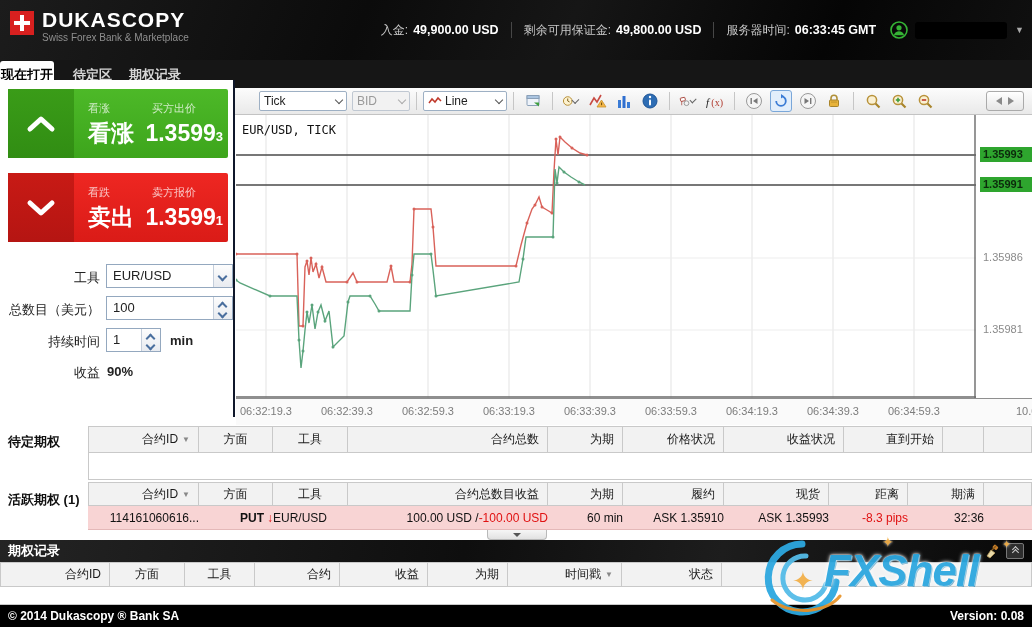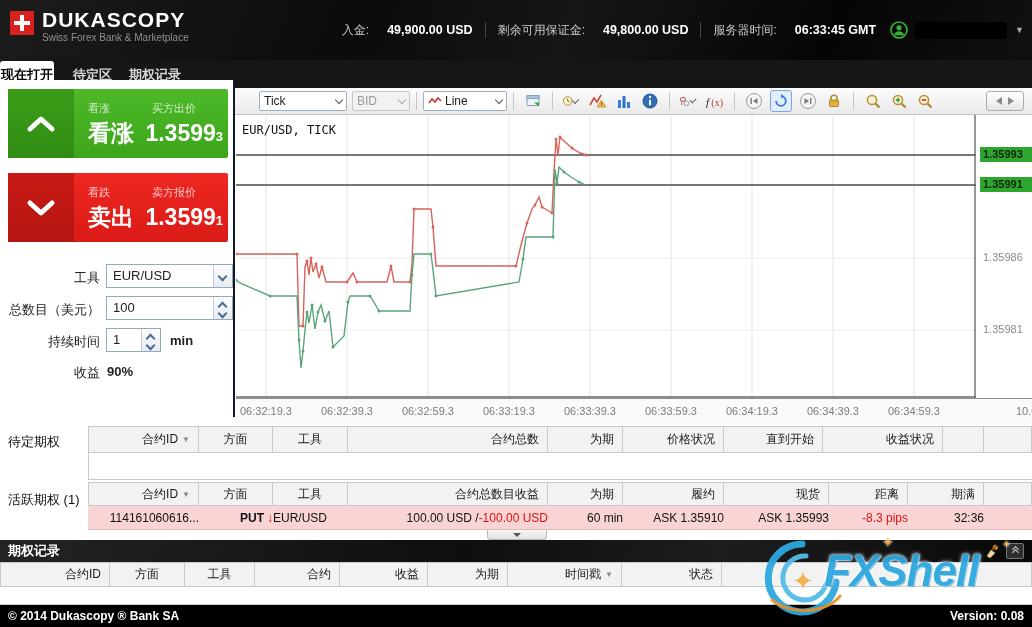--- a/index.html
+++ b/index.html
@@ -9,21 +9,21 @@
   
   .topbar{position:absolute;left:0;top:0;width:1032px;height:60px;
     background:linear-gradient(112deg,#1c1c1c 0%,#0b0b0b 35%,#161616 55%,#050505 80%,#101010 100%);}
   .logo{position:absolute;left:10px;top:9px;display:flex;align-items:flex-start;}
   .flag{width:24px;height:24px;background:#d8201f;position:relative;margin-right:8px;margin-top:2px;}
   .flag:before{content:"";position:absolute;left:10px;top:4px;width:4px;height:16px;background:#fff;}
   .flag:after{content:"";position:absolute;left:4px;top:10px;width:16px;height:4px;background:#fff;}
   .brand{color:#fff;font-size:21px;font-weight:bold;letter-spacing:1px;line-height:22px;}
   .tagline{color:#8f8f8f;font-size:10px;margin-top:1px;}
   .acct{position:absolute;right:8px;top:0;height:60px;display:flex;align-items:center;color:#c9c9c9;font-size:12px;white-space:nowrap;}
-  .acct b{color:#fff;margin-left:18px;font-size:12.5px;}
+  .acct b{color:#fff;margin-left:5px;font-size:12.5px;}
   .vsep{display:inline-block;width:1px;height:16px;background:#474747;margin:0 12px;}
   .user-ico{width:18px;height:18px;margin:0 7px 0 14px;}
   .redacted{display:inline-block;width:92px;height:17px;background:#000;border-radius:3px;}
   .acct .caret{color:#aaa;font-size:9px;margin-left:8px;}
 
   
   .tabbar{position:absolute;left:0;top:60px;width:1032px;height:28px;background:#161616;}
   .tab{position:absolute;top:1px;height:27px;line-height:27px;padding:0 1px;font-size:13px;font-weight:bold;color:#d6d6d6;cursor:pointer;}
   .tab.active{background:#fff;color:#000;border-radius:3px 3px 0 0;}
 
@@ -72,21 +72,21 @@
 
   .plot-wrap{position:absolute;left:236px;top:115px;width:796px;height:283px;background:#fff;}
   .chart-title{position:absolute;left:6px;top:8px;font-family:"DejaVu Sans Mono","Liberation Mono",monospace;font-size:12px;color:#111;}
   .ylab{position:absolute;font-size:11px;color:#8a8a8a;left:744px;width:52px;height:15px;line-height:15px;padding-left:3px;}
   .ylab.hl{background:#2ea52e;color:#0c2a0c;font-weight:bold;}
   .xaxis{position:absolute;left:236px;top:398px;width:796px;height:27px;background:#fafafa;border-top:1px solid #8f8f8f;box-sizing:border-box;}
   .xlab{position:absolute;top:6px;width:84px;text-align:center;font-size:11px;color:#7c7c7c;white-space:nowrap;}
   .datelab{position:absolute;top:6px;left:740px;width:56px;overflow:hidden;font-size:11px;color:#7c7c7c;white-space:nowrap;margin-left:40px;}
 
   
-  .sect-label{position:absolute;left:8px;font-weight:normal;font-size:13px;color:#111;}
+  .sect-label{position:absolute;left:8px;font-weight:bold;font-size:13px;color:#111;}
   .tblrow{position:absolute;display:flex;box-sizing:border-box;}
   .hcell{box-sizing:border-box;background:#f2f2f2;border-right:1px solid #c9c9c9;border-top:1px solid #c9c9c9;border-bottom:1px solid #c9c9c9;
      font-size:12px;color:#1a1a1a;display:flex;align-items:center;padding:0 8px;white-space:nowrap;overflow:hidden;cursor:pointer;}
   .hcell.r{justify-content:flex-end;}
   .hcell.c{justify-content:center;}
   .dcell{box-sizing:border-box;font-size:12px;color:#111;display:flex;align-items:center;padding:0 0;white-space:nowrap;overflow:hidden;}
   .dcell.r{justify-content:flex-end;}
   .sort{font-size:8px;color:#888;margin-left:4px;}
   .neg{color:#e01111;}
   .red-arrow{color:#e01111;font-weight:bold;margin-left:3px;}
@@ -435,22 +435,22 @@
   </div>
 
   <div class="sect-label" style="top:433px;">待定期权</div>
   <div id="pending-header" class="tblrow" style="left:88px;top:426px;height:27px;">
       <div class="hcell r" style="width: 111px; border-left: 1px solid rgb(201, 201, 201);">合约ID<span class="sort">▼</span></div>
       <div class="hcell c" style="width: 74px;">方面</div>
       <div class="hcell c" style="width: 75px;">工具</div>
       <div class="hcell r" style="width: 200px;">合约总数</div>
       <div class="hcell r" style="width: 75px;">为期</div>
       <div class="hcell r" style="width: 101px;">价格状况</div>
+      <div class="hcell r" style="width: 120px;">收益状况</div>
       <div class="hcell r" style="width: 99px;">直到开始</div>
-      <div class="hcell r" style="width: 120px;">收益状况</div>
       <div class="hcell r" style="width: 41px;"></div>
       <div class="hcell r" style="width: 48px;"></div>
     </div>
   <div class="emptyrow" style="left:88px;top:453px;width:944px;height:27px;border-left:1px solid #c9c9c9;"></div>
 
   <div class="sect-label" style="top:491px;">活跃期权 (1)</div>
   <div id="active-header" class="tblrow" style="left:88px;top:482px;height:24px;">
       <div class="hcell r" style="width: 111px; border-left: 1px solid rgb(201, 201, 201);">合约ID<span class="sort">▼</span></div>
       <div class="hcell c" style="width: 74px;">方面</div>
       <div class="hcell c" style="width: 75px;">工具</div>

